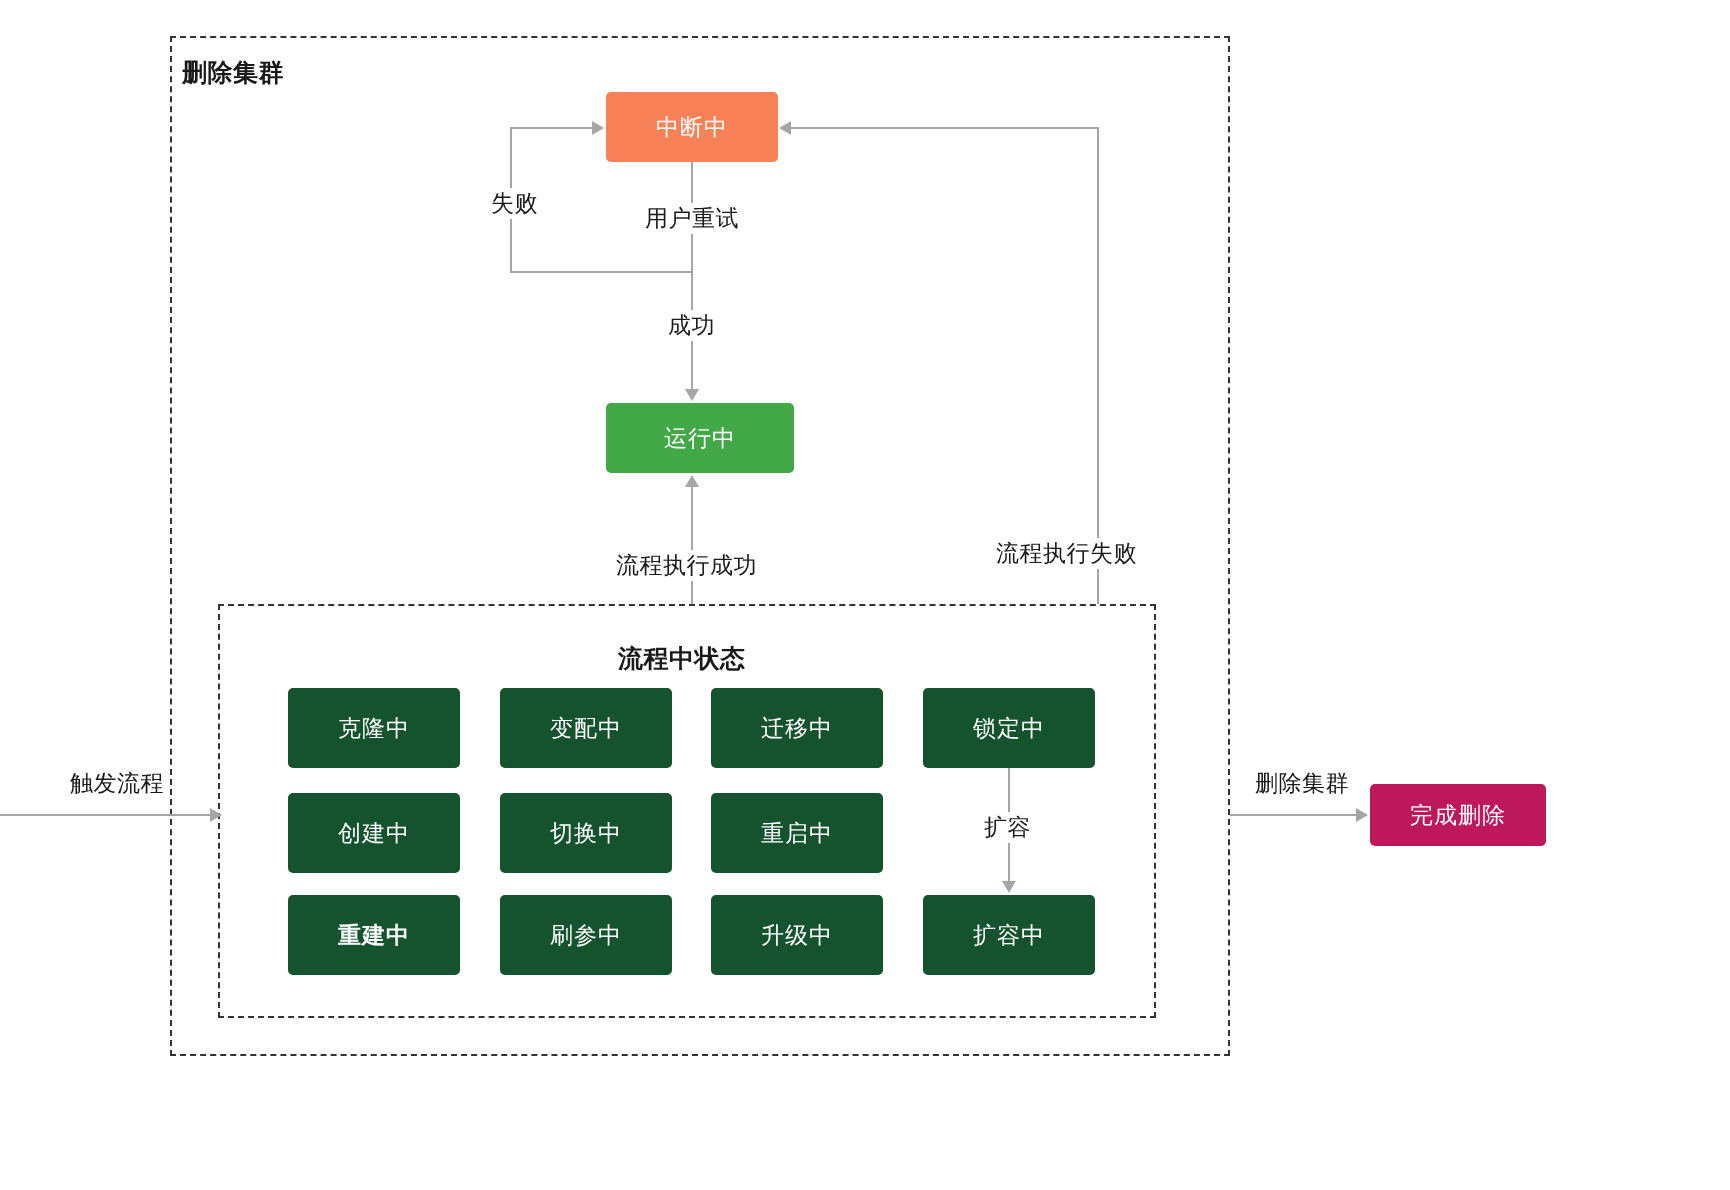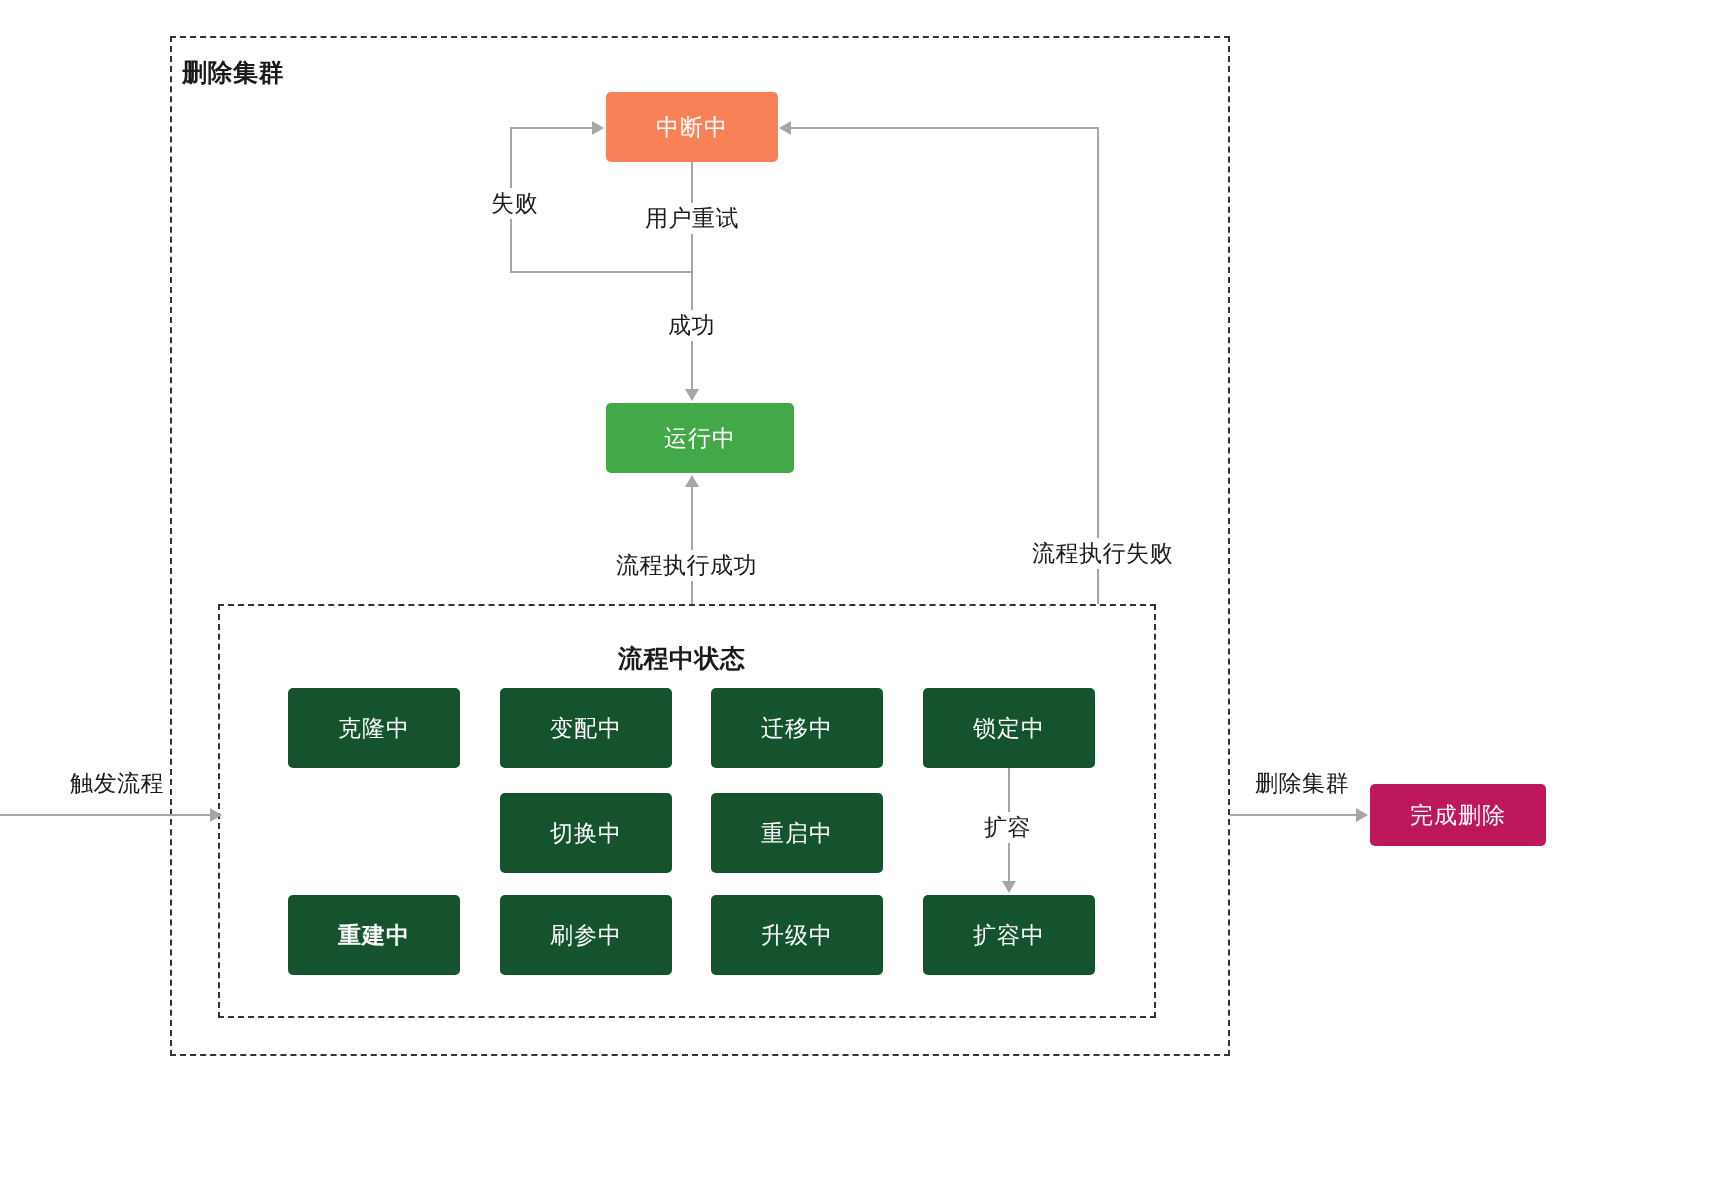--- a/index.html
+++ b/index.html
@@ -127,20 +127,23 @@
   <div class="node node-blue" style="left:500px; top:688px; width:172px; height:80px;">
     <span>变配中</span>
   </div>
   <div class="node node-blue" style="left:711px; top:688px; width:172px; height:80px;">
     <span>迁移中</span>
   </div>
   <div class="node node-blue" style="left:923px; top:688px; width:172px; height:80px;">
     <span>锁定中</span>
   </div>
 
+  <div class="node node-blue" style="left:288px; top:793px; width:172px; height:80px;">
+    <span>创建中</span>
+  </div>
   <div class="node node-blue" style="left:711px; top:793px; width:172px; height:80px;">
     <span>重启中</span>
   </div>
   <div class="node node-blue" style="left:500px; top:793px; width:172px; height:80px;">
     <span>切换中</span>
   </div>
 
   <div class="node node-blue" style="left:288px; top:895px; width:172px; height:80px;font-weight:bold;">
     <span>重建中</span>
   </div>
@@ -165,21 +168,21 @@
   <div class="edge-label" style="left:641px; top:203px;">用户重试</div>
   <div class="edge-label" style="left:664px; top:310px;">成功</div>
 
   <div class="edge-v" style="left:691px; top:487px; height:117px;"></div>
   <div class="arrow arrow-up" style="left:685px; top:475px;"></div>
   <div class="edge-label" style="left:612px; top:550px;">流程执行成功</div>
 
   <div class="edge-v" style="left:1097px; top:128px; height:476px;"></div>
   <div class="edge-h" style="left:791px; top:127px; width:308px;"></div>
   <div class="arrow arrow-left" style="left:779px; top:121px;"></div>
-  <div class="edge-label" style="left:1028px; top:538px;">流程执行失败</div>
+  <div class="edge-label" style="left:992px; top:538px;">流程执行失败</div>
 
   <div class="edge-h" style="left:0px; top:814px; width:212px;"></div>
   <div class="arrow arrow-right" style="left:210px; top:808px;"></div>
   <div class="edge-label" style="left:66px; top:768px;">触发流程</div>
 
   <div class="edge-h" style="left:1230px; top:814px; width:128px;"></div>
   <div class="arrow arrow-right" style="left:1356px; top:808px;"></div>
   <div class="edge-label" style="left:1251px; top:768px;">删除集群</div>
 
   <div class="edge-v" style="left:1008px; top:768px; height:115px;"></div>

